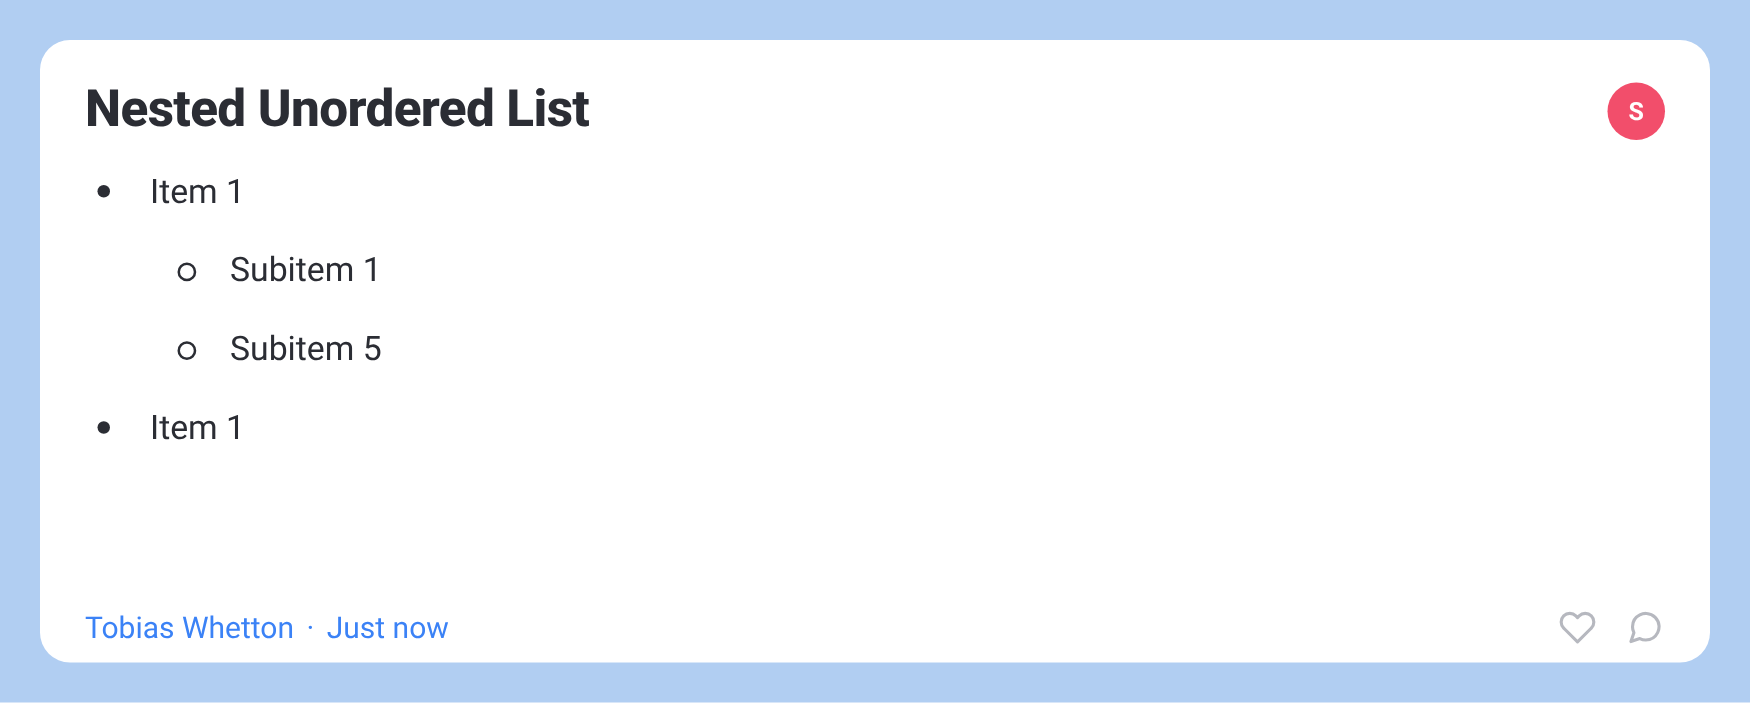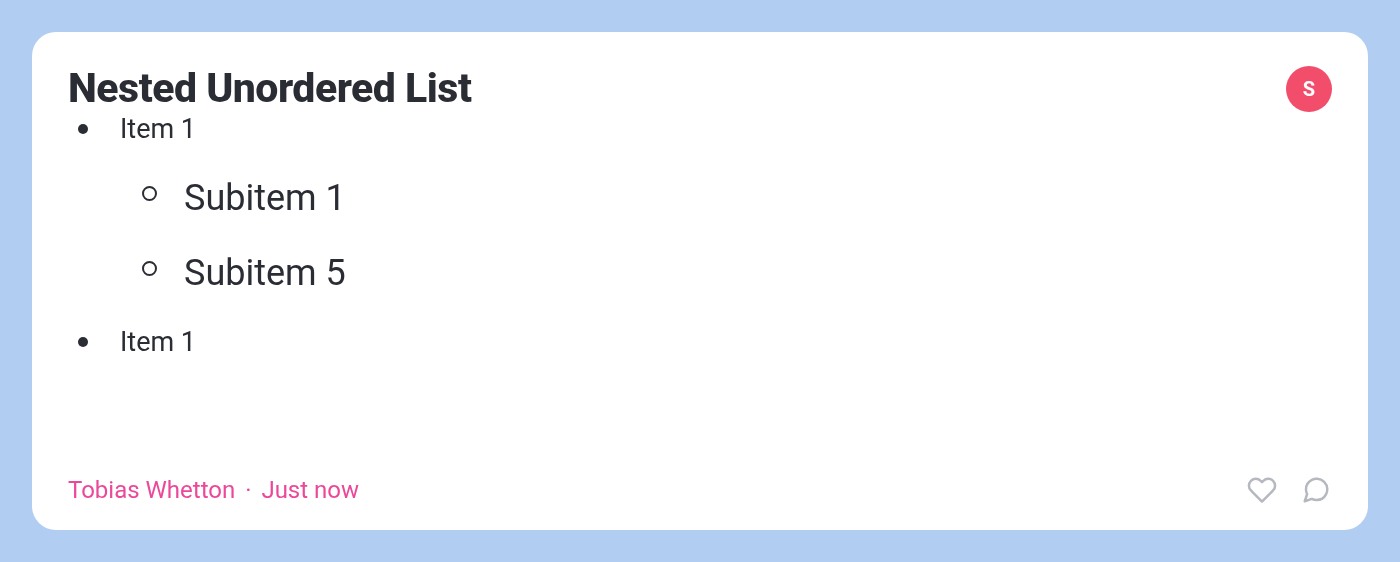--- a/index.html
+++ b/index.html
@@ -13,21 +13,21 @@
       width: 1400px;
       height: 562px;
       padding: 32px;
       overflow: hidden;
     }
     .card {
       background: #ffffff;
       border-radius: 24px;
       width: 100%;
       height: 100%;
-      padding: 32px 36px 24px 36px;
+      padding: 32px 36px 12px 36px;
       position: relative;
       display: flex;
       flex-direction: column;
     }
     .card-header {
       display: flex;
       justify-content: space-between;
       align-items: flex-start;
     }
     .card-title {
@@ -49,20 +49,21 @@
     }
     .avatar-text {
       color: #ffffff;
       font-size: 20px;
       font-weight: 700;
       line-height: 1;
       text-align: center;
     }
     .content {
       flex: 1;
+      margin-top: 24px;
     }
     ul.level-1 {
       list-style: none;
       padding-left: 0;
     }
     ul.level-1 > li {
       position: relative;
       padding-left: 52px;
       font-size: 27px;
       color: #2b2d34;
@@ -80,21 +81,21 @@
       border-radius: 50%;
     }
     ul.level-2 {
       list-style: none;
       padding-left: 12px;
       margin-top: 28px;
     }
     ul.level-2 > li {
       position: relative;
       padding-left: 52px;
-      font-size: 36px;
+      font-size: 27px;
       color: #2b2d34;
       margin-bottom: 28px;
       line-height: 1.3;
     }
     ul.level-2 > li:last-child {
       margin-bottom: 0;
     }
     ul.level-2 > li::before {
       content: '';
       position: absolute;
@@ -107,21 +108,21 @@
       background: transparent;
     }
     .card-footer {
       display: flex;
       justify-content: space-between;
       align-items: center;
       margin-top: auto;
     }
     .meta {
       font-size: 24px;
-      color: #ec4899;
+      color: #3b82f6;
     }
     .meta-separator {
       margin: 0 4px;
     }
     .actions {
       display: flex;
       gap: 22px;
       align-items: center;
     }
     .icon-btn {

